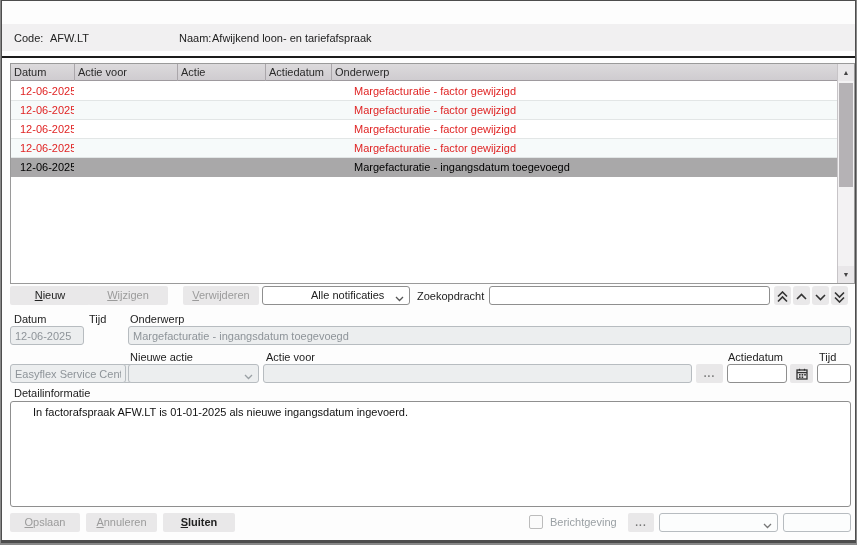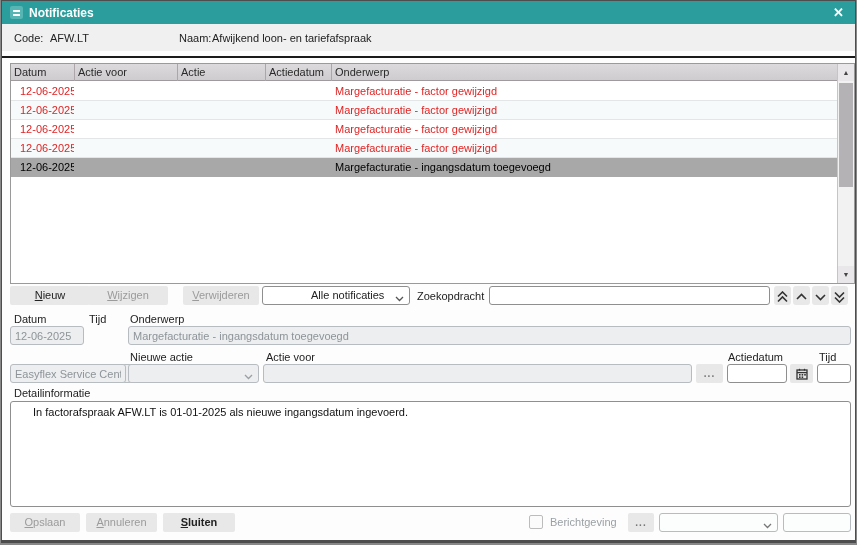--- a/index.html
+++ b/index.html
@@ -33,21 +33,21 @@
   .grow{ position:absolute; left:0; right:0; height:19px; border-bottom:1px solid #e2e6e6; }
   .grow.alt{ background:#f6fafa; }
   .grow.alert .rcell{ color:#e02424; }
   .grow.selected{ background:#a9a8a9; border-bottom:1px solid #a9a8a9; }
   .grow.selected .rcell{ color:#000; }
   .rcell{ position:absolute; top:0; height:18px; line-height:18px; overflow:hidden; white-space:nowrap; }
   .rc-datum{ left:9px; width:54px; }
   .rc-actievoor{ left:64px; width:100px; }
   .rc-actie{ left:167px; width:85px; }
   .rc-actiedatum{ left:255px; width:63px; }
-  .rc-onderwerp{ left:324px; right:4px; }
+  .rc-onderwerp{ left:343px; right:4px; }
   
   .vscroll{ position:absolute; top:0; right:0; bottom:0; width:17px; background:#f3f2f3; border-left:1px solid #c7c4c7; }
   .vs-btn{ position:absolute; left:0; right:0; height:17px; background:#e9e7e9; color:#444; font-size:7px; text-align:center; line-height:17px; cursor:pointer; }
   .vs-up{ top:0; }
   .vs-down{ bottom:0; }
   .vs-thumb{ position:absolute; left:1px; right:1px; top:19px; height:104px; background:#b5b2b5; cursor:grab; }
   
   .btn{ position:absolute; height:19px; background:#e9e8e9; border:none; border-radius:2px; font-family:inherit; font-size:11px; color:#222; line-height:19px; text-align:center; cursor:pointer; padding:0; }
   .btn:disabled,.btn.disabled{ color:#9b9b9b; cursor:default; }
   .combo{ position:absolute; height:19px; background:#fff; border:1px solid #8f8f8f; border-radius:3px; line-height:17px; padding-left:5px; overflow:hidden; white-space:nowrap; cursor:pointer; }
@@ -66,25 +66,20 @@
   .ellipsis-btn{ color:#777; font-weight:bold; letter-spacing:1px; font-size:10px; }
   textarea.detail{ left:8px; top:400px; width:841px; height:106px; resize:none; padding:3px 22px; line-height:14px; color:#111; border-color:#8f8f8f; }
   .checkbox{ position:absolute; width:14px; height:14px; border:1px solid #bcbcbc; border-radius:2px; background:#fbfbfb; }
   u{ text-decoration:underline; }
 </style>
 </head>
 <body>
 
 <div class="window">
 
-  <div class="titlebar">
-    <span class="app-icon"></span>
-    <span class="title">Notificaties</span>
-    <span class="close">✕</span>
-  </div>
 
   <div class="idbar">
     <span class="id-code-label">Code:</span>
     <span class="id-code-value">AFW.LT</span>
     <span class="id-naam-label">Naam:</span>
     <span class="id-naam-value">Afwijkend loon- en tariefafspraak</span>
   </div>
   <div class="blackline"></div>
 
   <div class="grid">

